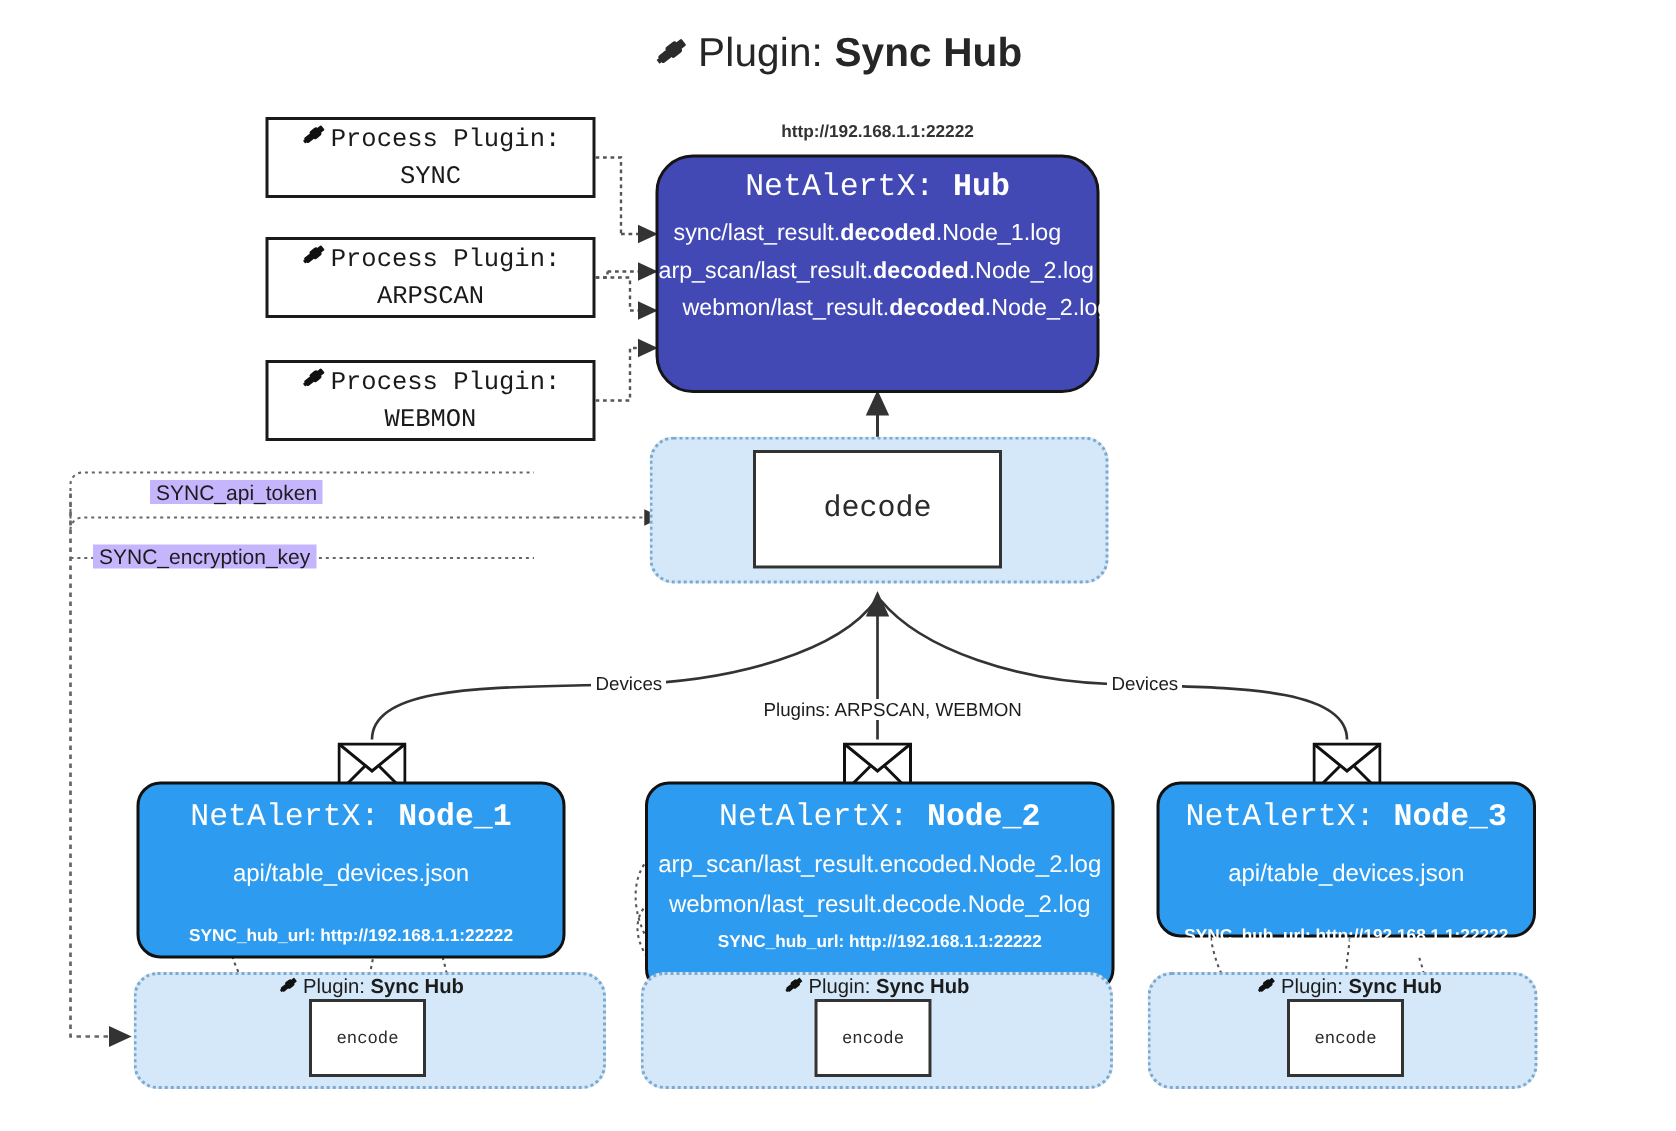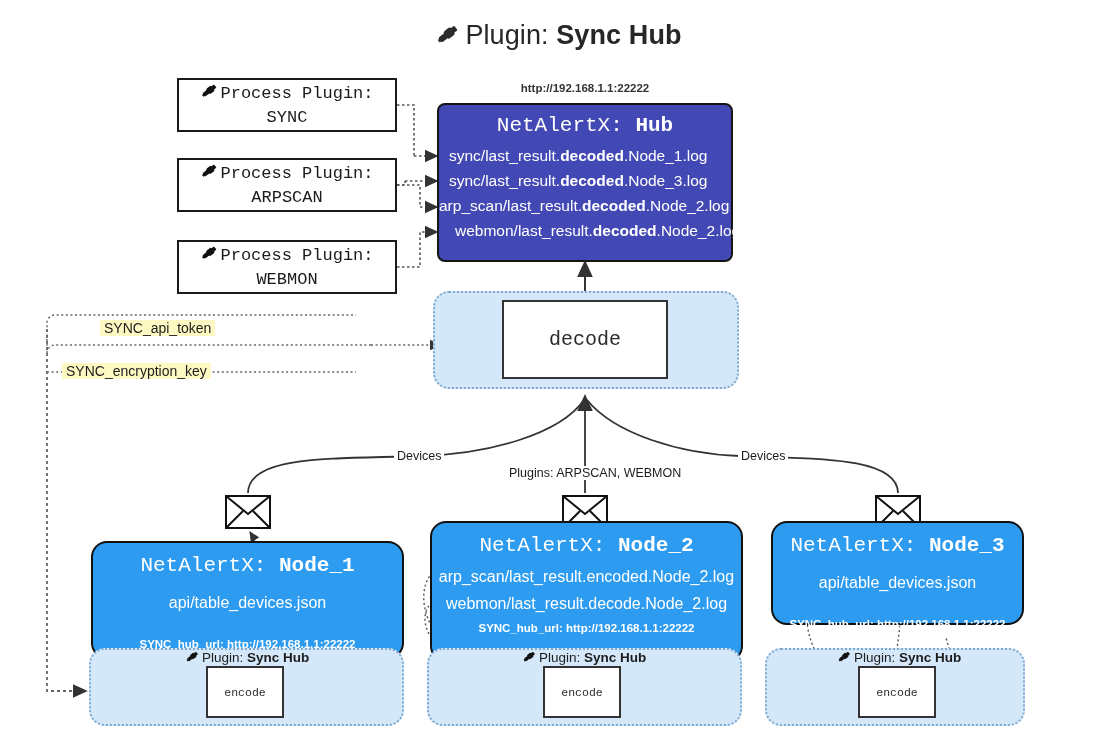--- a/index.html
+++ b/index.html
@@ -18,21 +18,21 @@
   .box{position:absolute;box-sizing:border-box;}
 
   .proc{border:2px solid #1a1a1a;background:#fff;text-align:center;
         font-family:"Liberation Mono","DejaVu Sans Mono",monospace;
         font-size:17px;line-height:1.32;color:#1a1a1a;
         display:flex;flex-direction:column;align-items:center;justify-content:center;}
   .proc .l1{white-space:nowrap;}
   .proc .l1 .plug{display:inline-block;vertical-align:-2px;margin-right:1px;}
 
   
-  .hub{background:#4349b4;border:2px solid #151515;border-radius:8px;
+  .hub{background:#4349b4;border:2px solid #151515;border-radius:25px;
        color:#fff;}
   .hub .hdr{font-family:"Liberation Mono","DejaVu Sans Mono",monospace;
             font-size:21px;text-align:center;padding-top:9px;letter-spacing:0;}
   .hub .hdr b{font-weight:bold;}
   .hub .lines{margin-top:6px;}
   .hub .ln{font-size:15.5px;line-height:25px;padding-left:10px;white-space:nowrap;color:#fff;}
   .hub .ln b{font-weight:bold;}
 
   .url-lbl{position:absolute;font-size:11.5px;font-weight:bold;color:#333;
            text-align:center;white-space:nowrap;}
@@ -57,21 +57,21 @@
   .node .url{font-size:11.5px;font-weight:bold;white-space:nowrap;}
 
   
   .plugcap{position:absolute;font-size:13.5px;color:#1c1c1c;white-space:nowrap;}
   .plugcap b{font-weight:bold;}
   .plugcap .plug{display:inline-block;vertical-align:-2px;margin-right:2px;}
 
   
   .edge-lbl{position:absolute;font-size:12.5px;color:#1c1c1c;background:#fff;
             white-space:nowrap;padding:0 3px;}
-  .tok-lbl{position:absolute;font-size:14px;color:#1c1c1c;background:#fef9c3;
+  .tok-lbl{position:absolute;font-size:14px;color:#1c1c1c;background:#c4b5fd;
            white-space:nowrap;padding:0 4px;}
 </style>
 </head>
 <body>
 
 <div class="canvas">
 
   <svg class="layer">
     <defs>
       <marker id="ah" markerWidth="9" markerHeight="9" refX="7.5" refY="4.5" orient="auto">
@@ -166,21 +166,20 @@
           </svg></span><span>Process Plugin:</span></div>
     <div class="l2">WEBMON</div>
   </div>
 
   <div class="url-lbl" style="left:465px;top:78px;width:240px;">http://192.168.1.1:22222</div>
 
   <div class="box hub" style="left:437px;top:99px;width:296px;height:159px;">
     <div class="hdr"><span>NetAlertX: </span><b>Hub</b></div>
     <div class="lines">
       <div class="ln"><span>sync/last_result.</span><b>decoded</b><span>.Node_1.log</span></div>
-      <div class="ln"><span>sync/last_result.</span><b>decoded</b><span>.Node_3.log</span></div>
       <div class="ln" style="padding-left:0;"><span>arp_scan/last_result.</span><b>decoded</b><span>.Node_2.log</span></div>
       <div class="ln" style="padding-left:16px;"><span>webmon/last_result.</span><b>decoded</b><span>.Node_2.log</span></div>
     </div>
   </div>
 
   <div class="box lcont" style="left:433px;top:287px;width:306px;height:98px;"></div>
   <div class="box whitebox" style="left:502px;top:296px;width:166px;height:79px;display:flex;align-items:center;justify-content:center;">
     <span class="decode-lbl">decode</span>
   </div>
 
@@ -206,21 +205,21 @@
     </svg>
   </div>
   <div class="box" style="left:875px;top:491px;width:46px;height:34px;">
     <svg width="46" height="34" viewBox="0 0 46 34">
       <rect x="1" y="1" width="44" height="32" fill="#fff" stroke="#111" stroke-width="2"></rect>
       <path d="M1,1 L23,19 L45,1" fill="none" stroke="#111" stroke-width="2"></path>
       <path d="M1,33 L18,16 M45,33 L28,16" fill="none" stroke="#111" stroke-width="2"></path>
     </svg>
   </div>
 
-  <div class="box node" style="left:91px;top:517px;width:313px;height:118px;margin-top:20px;">
+  <div class="box node" style="left:91px;top:517px;width:286px;height:118px;">
     <div class="hdr"><span>NetAlertX: </span><b>Node_1</b></div>
     <div class="row" style="margin-top:12px;">api/table_devices.json</div>
     <div class="url" style="margin-top:22px;"><span>SYNC_hub_url: </span><span>http://192.168.1.1:22222</span></div>
   </div>
 
   <div class="box node" style="left:430px;top:517px;width:313px;height:141px;">
     <div class="hdr"><span>NetAlertX: </span><b>Node_2</b></div>
     <div class="row" style="margin-top:6px;">arp_scan/last_result.encoded.Node_2.log</div>
     <div class="row">webmon/last_result.decode.Node_2.log</div>
     <div class="url" style="margin-top:5px;"><span>SYNC_hub_url: </span><span>http://192.168.1.1:22222</span></div>

